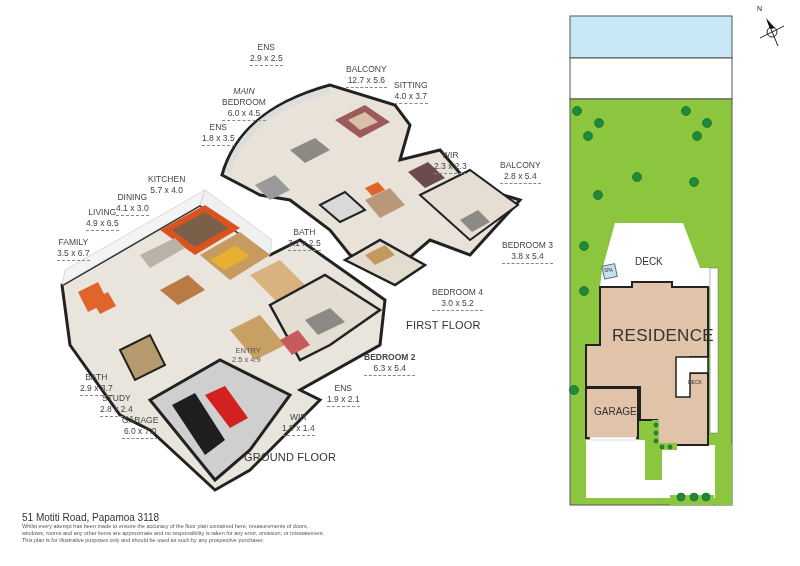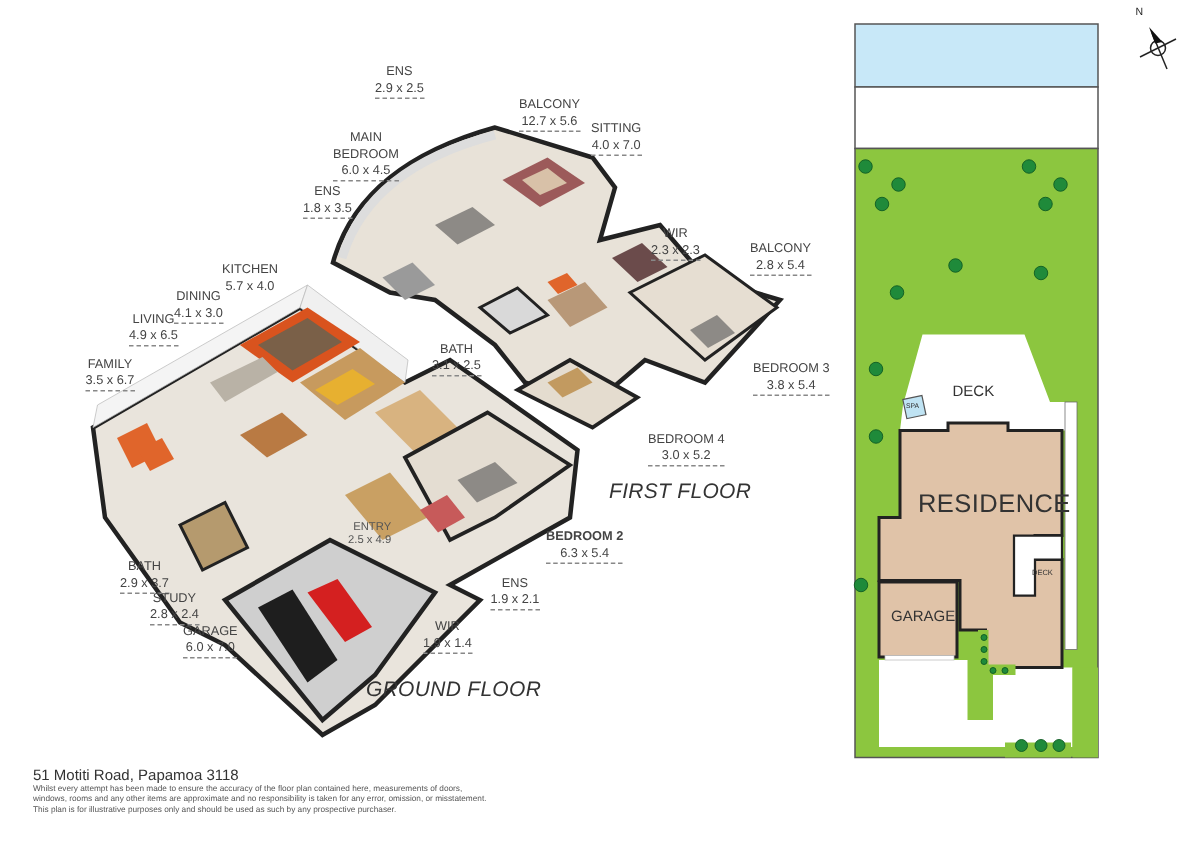--- a/index.html
+++ b/index.html
@@ -1,19 +1,19 @@
 <!DOCTYPE html>
 <html><head>
 <meta charset="utf-8">
 <style>
   html,body{margin:0;padding:0;background:#ffffff;}
   body{width:800px;height:566px;position:relative;overflow:hidden;font-family:"Liberation Sans",sans-serif;color:#333;}
   .lbl{position:absolute;text-align:center;font-size:8.5px;line-height:11px;color:#444;white-space:nowrap;}
   .lbl .dim{display:block;border-bottom:1px dashed #888;padding-bottom:1px;}
-  .floor-title{position:absolute;font-size:14px;color:#333;letter-spacing:0.2px;font-style:italic;}
+  .floor-title{position:absolute;font-size:11px;color:#333;letter-spacing:0.2px;}
   .plan3d{position:absolute;left:0;top:0;}
   .site{position:absolute;left:0;top:0;}
   .footer{position:absolute;left:22px;top:512px;}
   .footer .addr{font-size:10px;color:#333;}
   .footer .area{font-size:8px;color:#333;}
   .footer .disc{font-size:5.5px;color:#555;line-height:7px;width:320px;}
   .compass-n{position:absolute;left:757px;top:5px;font-size:7px;color:#222;}
   .site-text{position:absolute;color:#333;}
 </style>
 </head>
@@ -80,35 +80,35 @@
 
     <polygon points="255,185 275,175 290,190 270,200" fill="#9a9a9a"></polygon>
   </g>
 </svg>
 
 <div class="lbl" style="left:250px;top:42px;">
   <span>ENS</span>
   <span class="dim">2.9 x 2.5</span>
 </div>
 <div class="lbl" style="left:222px;top:86px;">
-  <span style="display:block;">MAIN</span>
+  <span style="display:block;font-style:italic;">MAIN</span>
   <span style="display:block;">BEDROOM</span>
   <span class="dim">6.0 x 4.5</span>
 </div>
 <div class="lbl" style="left:202px;top:122px;">
   <span style="display:block;">ENS</span>
   <span class="dim">1.8 x 3.5</span>
 </div>
 <div class="lbl" style="left:346px;top:64px;">
   <span style="display:block;">BALCONY</span>
   <span class="dim">12.7 x 5.6</span>
 </div>
 <div class="lbl" style="left:394px;top:80px;">
   <span style="display:block;">SITTING</span>
-  <span class="dim">4.0 x 7.0</span>
+  <span class="dim">4.0 x 3.7</span>
 </div>
 <div class="lbl" style="left:434px;top:150px;">
   <span style="display:block;">WIR</span>
   <span class="dim">2.3 x 2.3</span>
 </div>
 <div class="lbl" style="left:500px;top:160px;">
   <span style="display:block;">BALCONY</span>
   <span class="dim">2.8 x 5.4</span>
 </div>
 <div class="lbl" style="left:288px;top:227px;">

